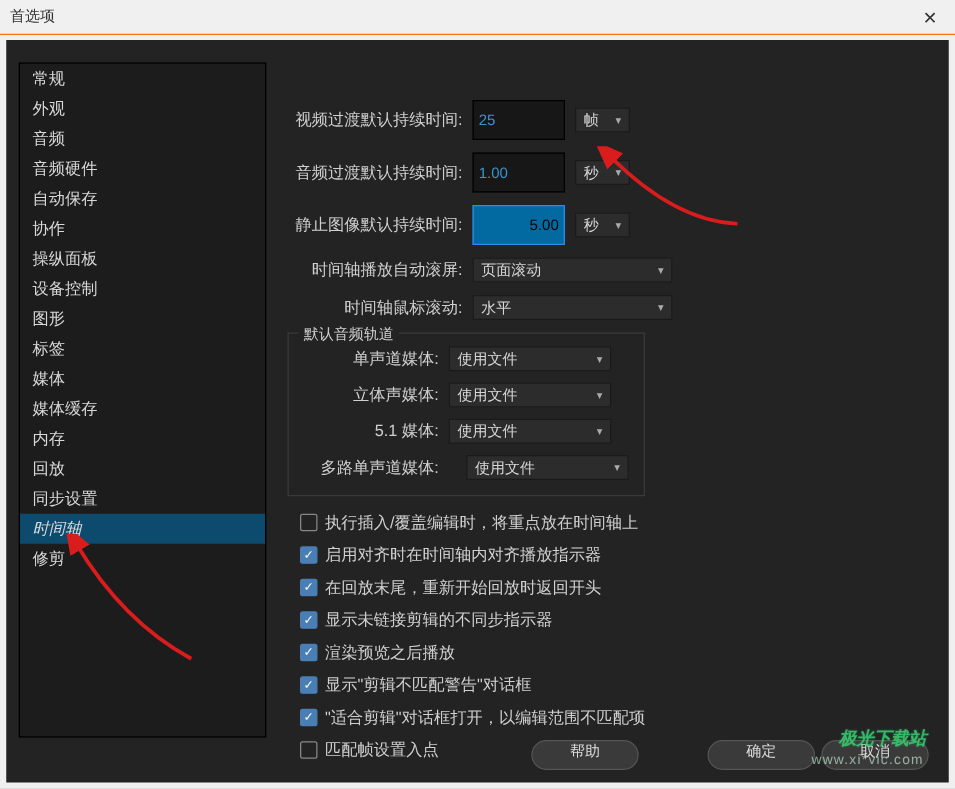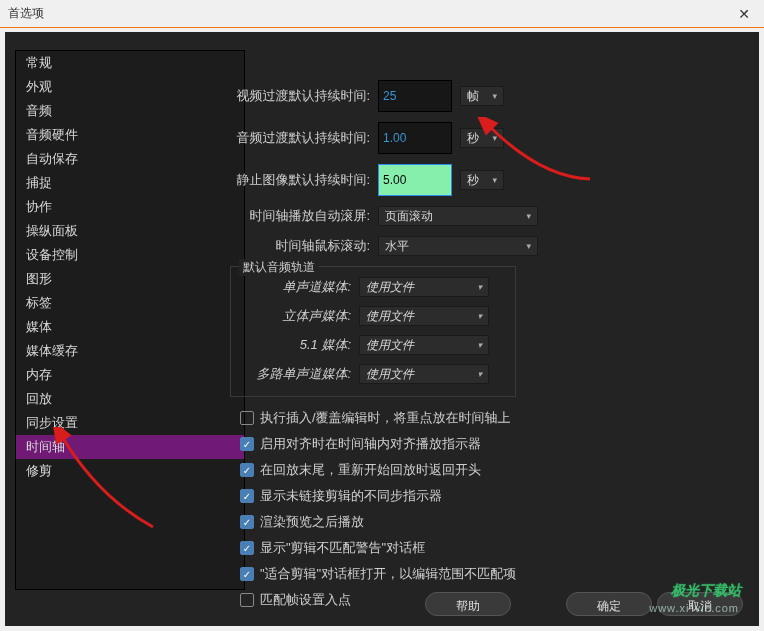--- a/index.html
+++ b/index.html
@@ -25,53 +25,55 @@
   }
   .titlebar .title { flex: 1; font-size: 12px; }
   .titlebar .close-x { font-size: 14px; cursor: default; padding: 2px 6px; }
   .inner {
     position: absolute; left: 5px; top: 32px;
     width: 754px; height: 594px;
     background: #232323;
   }
   .sidebar {
     position: absolute; left: 10px; top: 18px;
-    width: 230px; height: 540px;
+    width: 198px; height: 540px;
     background: #1c1c1c;
     border: 1px solid #000;
   }
   .side-item {
     padding: 3px 10px;
     color: #d8d8d8; font-size: 13px;
     cursor: default; line-height: 18px;
   }
   .side-item.selected {
-    background: #701a75;
+    background: #0c4a6e;
+    font-style: italic;
   }
   .content {
     position: absolute; left: 225px; top: 48px;
     width: 520px;
   }
   .row {
     display: flex; align-items: center;
     margin-bottom: 10px;
   }
   .row .label {
     width: 148px; text-align: right;
     color: #cfcfcf; font-size: 13px; padding-right: 8px;
   }
   .num-input {
     width: 74px; height: 32px;
     background: #171717; border: 1px solid #000;
     color: #3a95d4; padding: 0 4px;
     font-size: 12px;
   }
   .num-input.active {
-    border: 1px solid #2d8ceb; background: #86efac; color: #000;
+    border: 1px solid #2d8ceb; background: #0369a1; color: #000;
     outline: none;
+    text-align: right;
   }
   .sel-input {
     height: 20px;
     background: #2c2c2c; border: 1px solid #1a1a1a;
     color: #d8d8d8; font-size: 12px;
     display: flex; align-items: center;
     padding: 0 6px; justify-content: space-between;
     margin-left: 8px;
     cursor: default;
   }
@@ -84,22 +86,22 @@
     padding: 10px 12px 12px 12px;
     margin-top: 8px; margin-bottom: 12px;
     width: 286px;
     position: relative;
   }
   .fieldset .legend {
     position: absolute; top: -8px; left: 8px;
     background: #232323; padding: 0 4px;
     color: #cfcfcf; font-size: 12px;
   }
-  .fs-row { display: flex; align-items: center; margin-bottom: 9px; font-style: italic; }
-  .fs-row:last-child { margin-bottom: 0; }
+  .fs-row { display: flex; align-items: center; margin-bottom: 9px; }
+  .fs-row:last-child { margin-bottom: 0; justify-content: space-between; }
   .fs-label { width: 116px; text-align: right; padding-right: 8px; color: #cfcfcf; font-size: 13px; }
   .check-row {
     display: flex; align-items: center;
     margin-bottom: 8px; padding-left: 10px;
   }
   .chk {
     width: 14px; height: 14px; border: 1px solid #888;
     border-radius: 2px; margin-right: 6px;
     display: flex; align-items: center; justify-content: center;
     font-size: 10px; color: #fff;
@@ -107,21 +109,21 @@
   .chk.checked { background: #4a7fb5; border-color: #4a7fb5; }
   .check-row .txt { color: #d0d0d0; font-size: 13px; }
   .buttons {
     position: absolute; bottom: 10px; right: 16px;
     display: flex; gap: 5px;
   }
   .btn {
     width: 86px; height: 24px;
     background: #3a3a3a; border: 1px solid #555;
     border-radius: 12px; color: #ddd;
-    display: flex; align-items: flex-end; justify-content: center;
+    display: flex; align-items: flex-start; justify-content: center;
     font-size: 12px; cursor: default; margin-top: 36px;
   }
   .btn-help { position: absolute; bottom: 10px; left: 420px; }
   .watermark {
     position: absolute; right: 18px; bottom: 26px;
     color: #38c96f; font-weight: bold; font-size: 14px;
     opacity: 0.9; font-style: italic;
     text-shadow: 0 0 2px rgba(56,201,111,.5);
   }
   .watermark2 {
@@ -141,21 +143,20 @@
   </div>
 
   <div class="inner">
 
     <div class="sidebar" id="sidebar">
         <div class="side-item">常规</div>
         <div class="side-item">外观</div>
         <div class="side-item">音频</div>
         <div class="side-item">音频硬件</div>
         <div class="side-item">自动保存</div>
-        <div class="side-item">捕捉</div>
         <div class="side-item">协作</div>
         <div class="side-item">操纵面板</div>
         <div class="side-item">设备控制</div>
         <div class="side-item">图形</div>
         <div class="side-item">标签</div>
         <div class="side-item">媒体</div>
         <div class="side-item">媒体缓存</div>
         <div class="side-item">内存</div>
         <div class="side-item">回放</div>
         <div class="side-item">同步设置</div>

